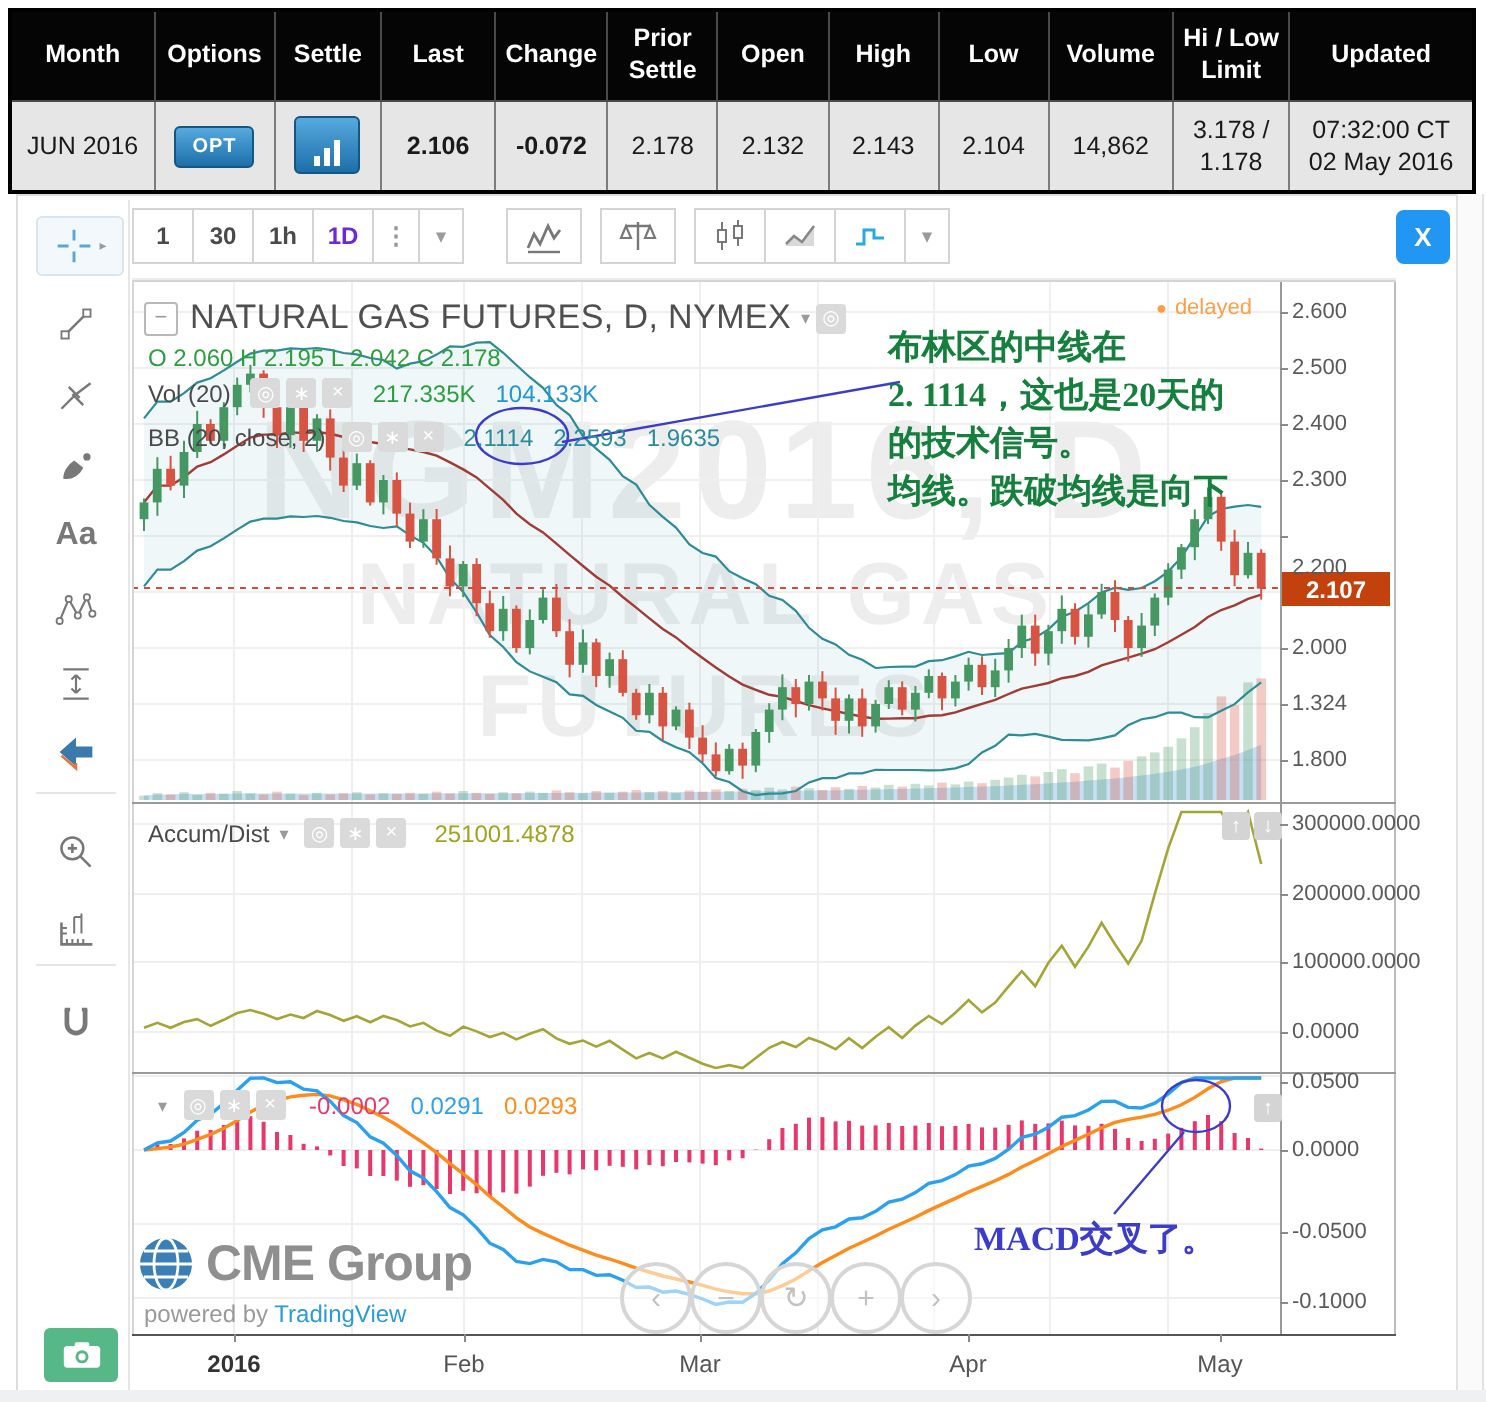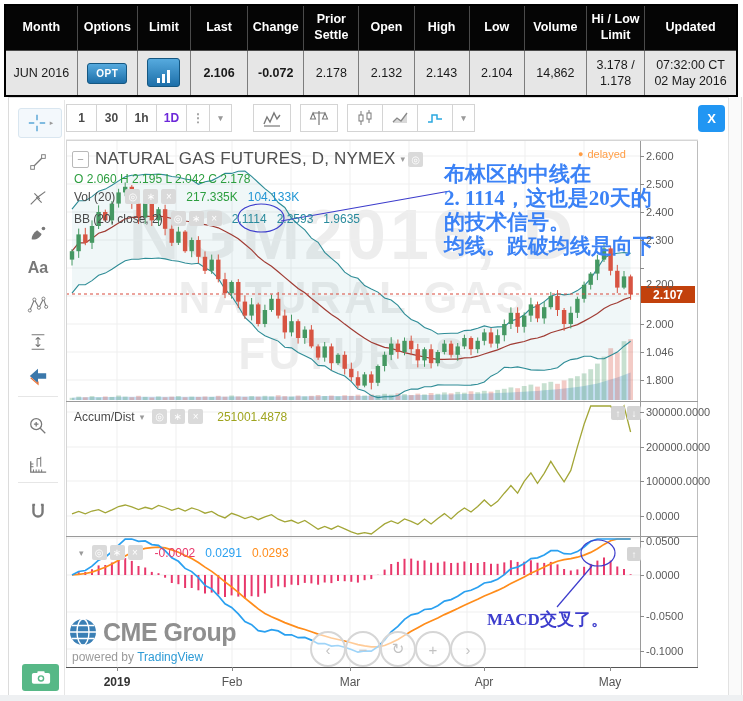--- a/index.html
+++ b/index.html
@@ -55,21 +55,21 @@
   .vblue{color:#2196d4;margin-left:10px;}
   .vteal{color:#2a8b9d;margin-left:10px;}
   .volive{color:#9fa41f;margin-left:14px;}
   .vred{color:#e8376b;margin-left:12px;}
   .vmblue{color:#2aa0f0;margin-left:10px;}
   .vorange{color:#ff8c1a;margin-left:10px;}
   .delayed{position:absolute;left:578px;top:148px;font-size:11px;color:#ff9d45;z-index:5;display:flex;align-items:center;}
   .delayed .dot{font-size:9px;margin-right:4px;}
 
   
-  .cnnote{position:absolute;left:444px;top:162px;z-index:5;color:#3b82f6;font-family:"Liberation Serif",serif;font-weight:bold;font-size:21px;line-height:24px;pointer-events:none;}
+  .cnnote{position:absolute;left:444px;top:162px;z-index:5;color:#15803d;font-family:"Liberation Serif",serif;font-weight:bold;font-size:17px;line-height:24px;pointer-events:none;}
   .macdnote{position:absolute;left:487px;top:608px;z-index:5;color:#3c3ccc;font-family:"Liberation Serif",serif;font-weight:bold;font-size:17px;pointer-events:none;}
 
   
   .axlab{position:absolute;left:646px;font-size:11px;color:#5a5a5a;z-index:5;}
   .tick{position:absolute;left:640px;width:4px;height:1px;background:#8a8a8a;z-index:5;}
   .badge{position:absolute;left:641px;top:286px;width:54px;height:17px;color:#fff;font-size:12px;font-weight:bold;display:flex;align-items:center;justify-content:center;z-index:5;}
   .mlab{position:absolute;top:675px;font-size:12px;color:#555;transform:translateX(-50%);z-index:5;}
   .mlab.year{font-weight:bold;color:#333;}
   .ttick{position:absolute;top:667px;width:1px;height:4px;background:#8a8a8a;z-index:5;}
 
@@ -101,21 +101,21 @@
         <col style="width:55px">
         <col style="width:55px">
         <col style="width:62px">
         <col style="width:58px">
         <col style="width:92px">
       </colgroup>
     <tbody>
         <tr>
       <th>Month</th>
       <th>Options</th>
-      <th>Limit</th>
+      <th>Settle</th>
       <th>Last</th>
       <th>Change</th>
       <th>Prior Settle</th>
       <th>Open</th>
       <th>High</th>
       <th>Low</th>
       <th>Volume</th>
       <th>Hi / Low Limit</th>
       <th>Updated</th>
     </tr>
@@ -742,41 +742,41 @@
     <div class="axlab" style="top:178px">2.500</div>
     <div class="tick" style="top:184px"></div>
     <div class="axlab" style="top:206px">2.400</div>
     <div class="tick" style="top:212px"></div>
     <div class="axlab" style="top:234px">2.300</div>
     <div class="tick" style="top:240px"></div>
     <div class="axlab" style="top:278px">2.200</div>
     <div class="tick" style="top:268px"></div>
     <div class="axlab" style="top:318px">2.000</div>
     <div class="tick" style="top:324px"></div>
-    <div class="axlab" style="top:346px">1.046</div>
+    <div class="axlab" style="top:346px">1.324</div>
     <div class="tick" style="top:352px"></div>
     <div class="axlab" style="top:374px">1.800</div>
     <div class="tick" style="top:380px"></div>
     <div class="axlab" style="top:406px">300000.0000</div>
     <div class="tick" style="top:412px"></div>
     <div class="axlab" style="top:441px">200000.0000</div>
     <div class="tick" style="top:447px"></div>
     <div class="axlab" style="top:475px">100000.0000</div>
     <div class="tick" style="top:481px"></div>
     <div class="axlab" style="top:510px">0.0000</div>
     <div class="tick" style="top:516px"></div>
     <div class="axlab" style="top:535px">0.0500</div>
     <div class="tick" style="top:541px"></div>
     <div class="axlab" style="top:569px">0.0000</div>
     <div class="tick" style="top:575px"></div>
     <div class="axlab" style="top:610px">-0.0500</div>
     <div class="tick" style="top:616px"></div>
     <div class="axlab" style="top:645px">-0.1000</div>
     <div class="tick" style="top:651px"></div>
-    <div class="mlab year" style="left:117px">2019</div>
+    <div class="mlab year" style="left:117px">2016</div>
     <div class="ttick" style="left:117px"></div>
     <div class="mlab" style="left:232px">Feb</div>
     <div class="ttick" style="left:232px"></div>
     <div class="mlab" style="left:350px">Mar</div>
     <div class="ttick" style="left:350px"></div>
     <div class="mlab" style="left:484px">Apr</div>
     <div class="ttick" style="left:484px"></div>
     <div class="mlab" style="left:610px">May</div>
     <div class="ttick" style="left:610px"></div>
     <div class="nav" style="left:310px;top:631px">‹</div>

